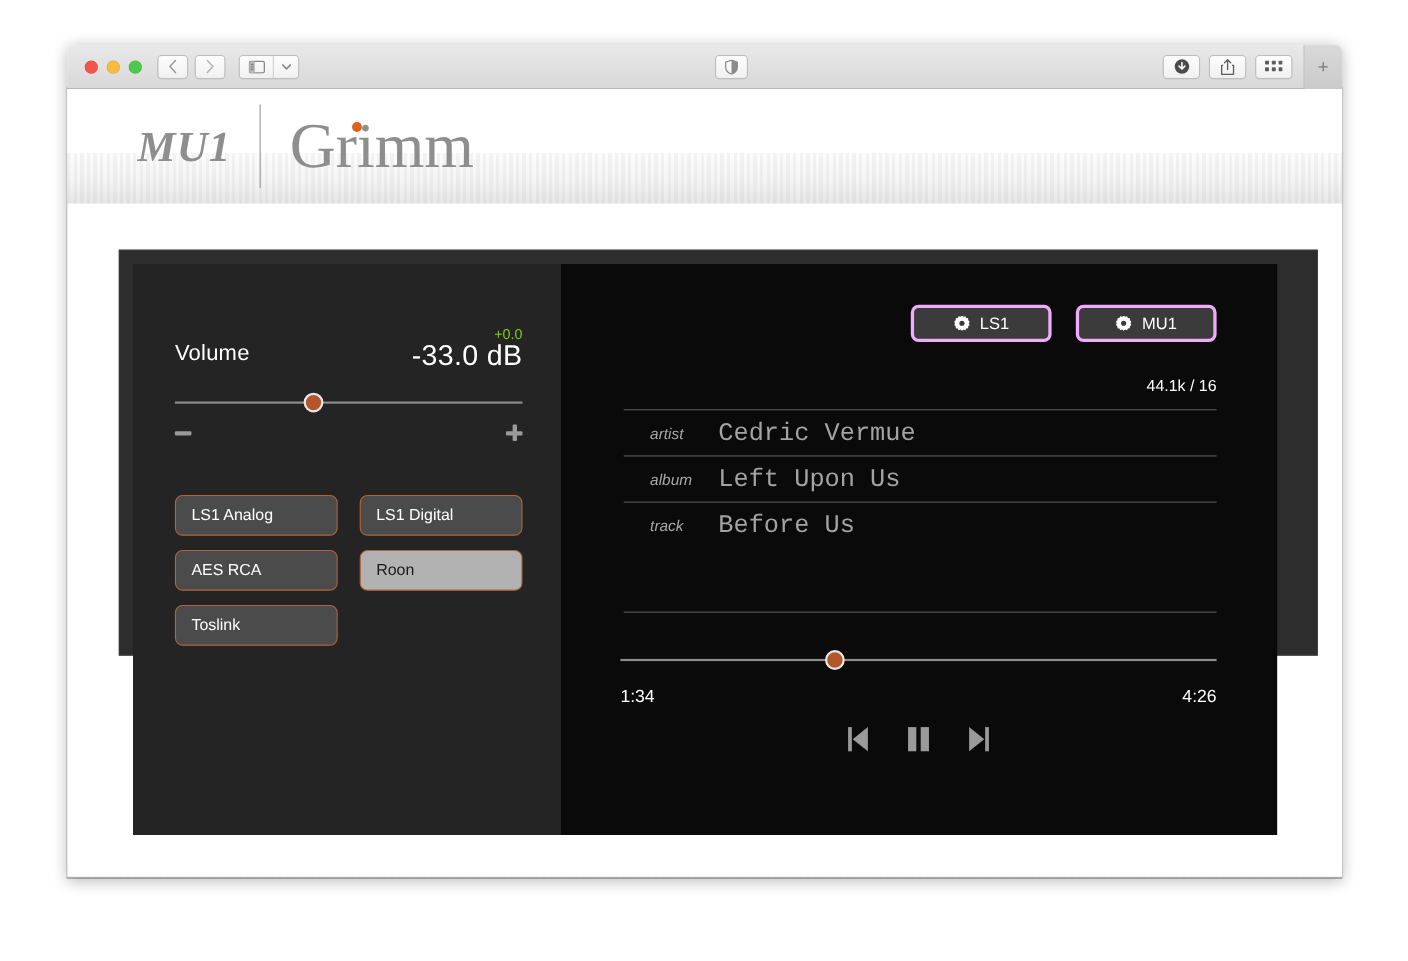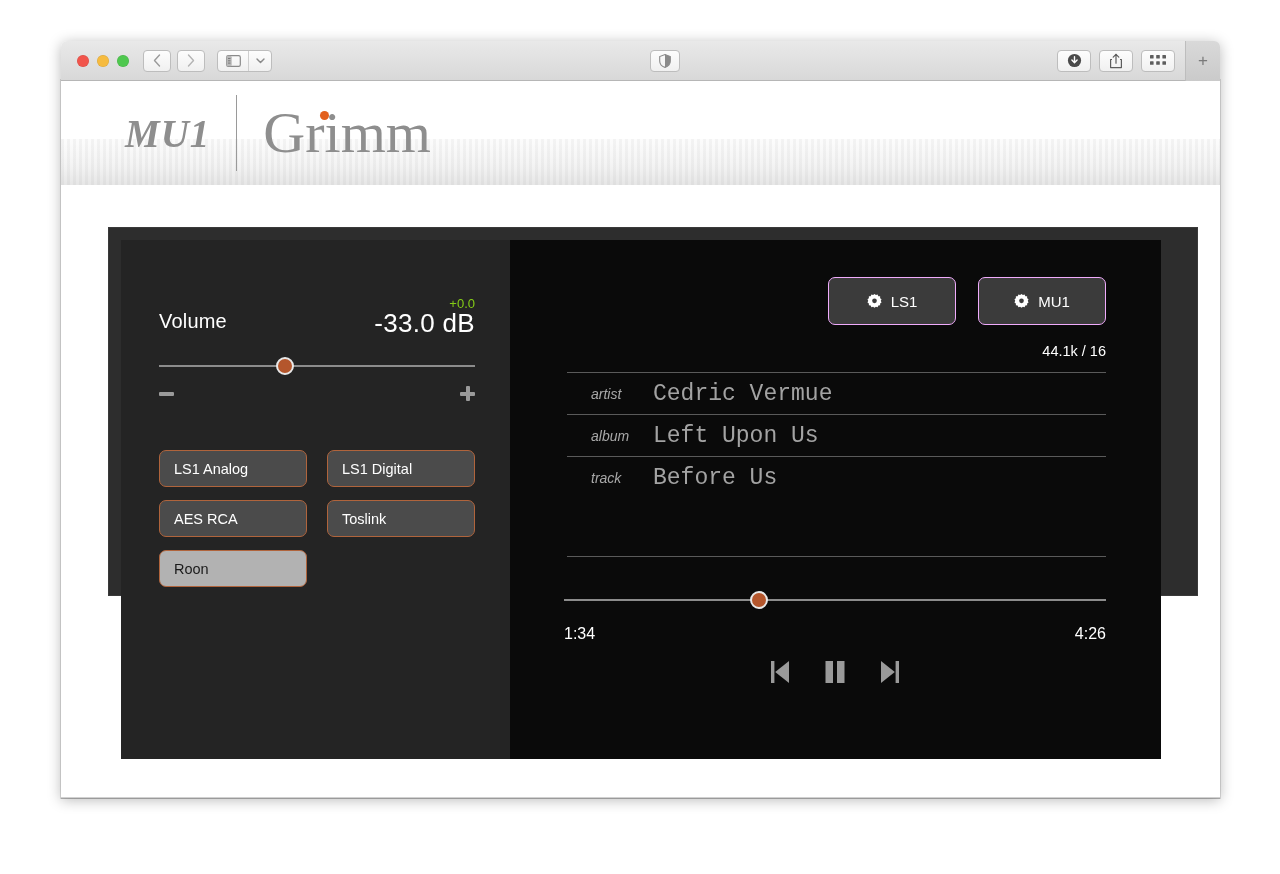--- a/index.html
+++ b/index.html
@@ -367,22 +367,22 @@
   
   .dev-btns {
     position: absolute;
     right: 55px;
     top: 37px;
     display: flex;
     gap: 22px;
   }
   .dev-btn {
     width: 128px;
-    height: 48px;
-    border: 1px solid #f0abfc;
+    height: 34px;
+    border: 3px solid #f0abfc;
     border-radius: 7px;
     background: #3b3b3b;
     color: #ffffff;
     font-size: 15px;
     display: flex;
     align-items: center;
     justify-content: center;
     gap: 9px;
     box-sizing: border-box;
   }
@@ -592,22 +592,22 @@
               <div class="pm-row">
                 <span class="pm-minus"></span>
                 <span class="pm-plus"></span>
               </div>
             </div>
 
             <div class="sources">
               <div class="src-btn">LS1 Analog</div>
               <div class="src-btn">LS1 Digital</div>
               <div class="src-btn">AES RCA</div>
+              <div class="src-btn active">Roon</div>
               <div class="src-btn">Toslink</div>
-              <div class="src-btn active">Roon</div>
             </div>
           </div>
 
           <div class="panel-right">
 
             <div class="dev-btns">
               <div class="dev-btn">
                 <span class="gear">
                   <svg width="15" height="15" viewBox="0 0 16 16">
                     <path fill="#ffffff" d="M8 0 L9.5 1.1 L11.3 0.6 L12.1 2.3 L14 2.5 L14 4.4 L15.5 5.6 L14.7 7.3 L15.5 9 L14 10.2 L14 12.1 L12.1 12.3 L11.3 14 L9.5 13.5 L8 14.6 L6.5 13.5 L4.7 14 L3.9 12.3 L2 12.1 L2 10.2 L0.5 9 L1.3 7.3 L0.5 5.6 L2 4.4 L2 2.5 L3.9 2.3 L4.7 0.6 L6.5 1.1 Z"></path>

